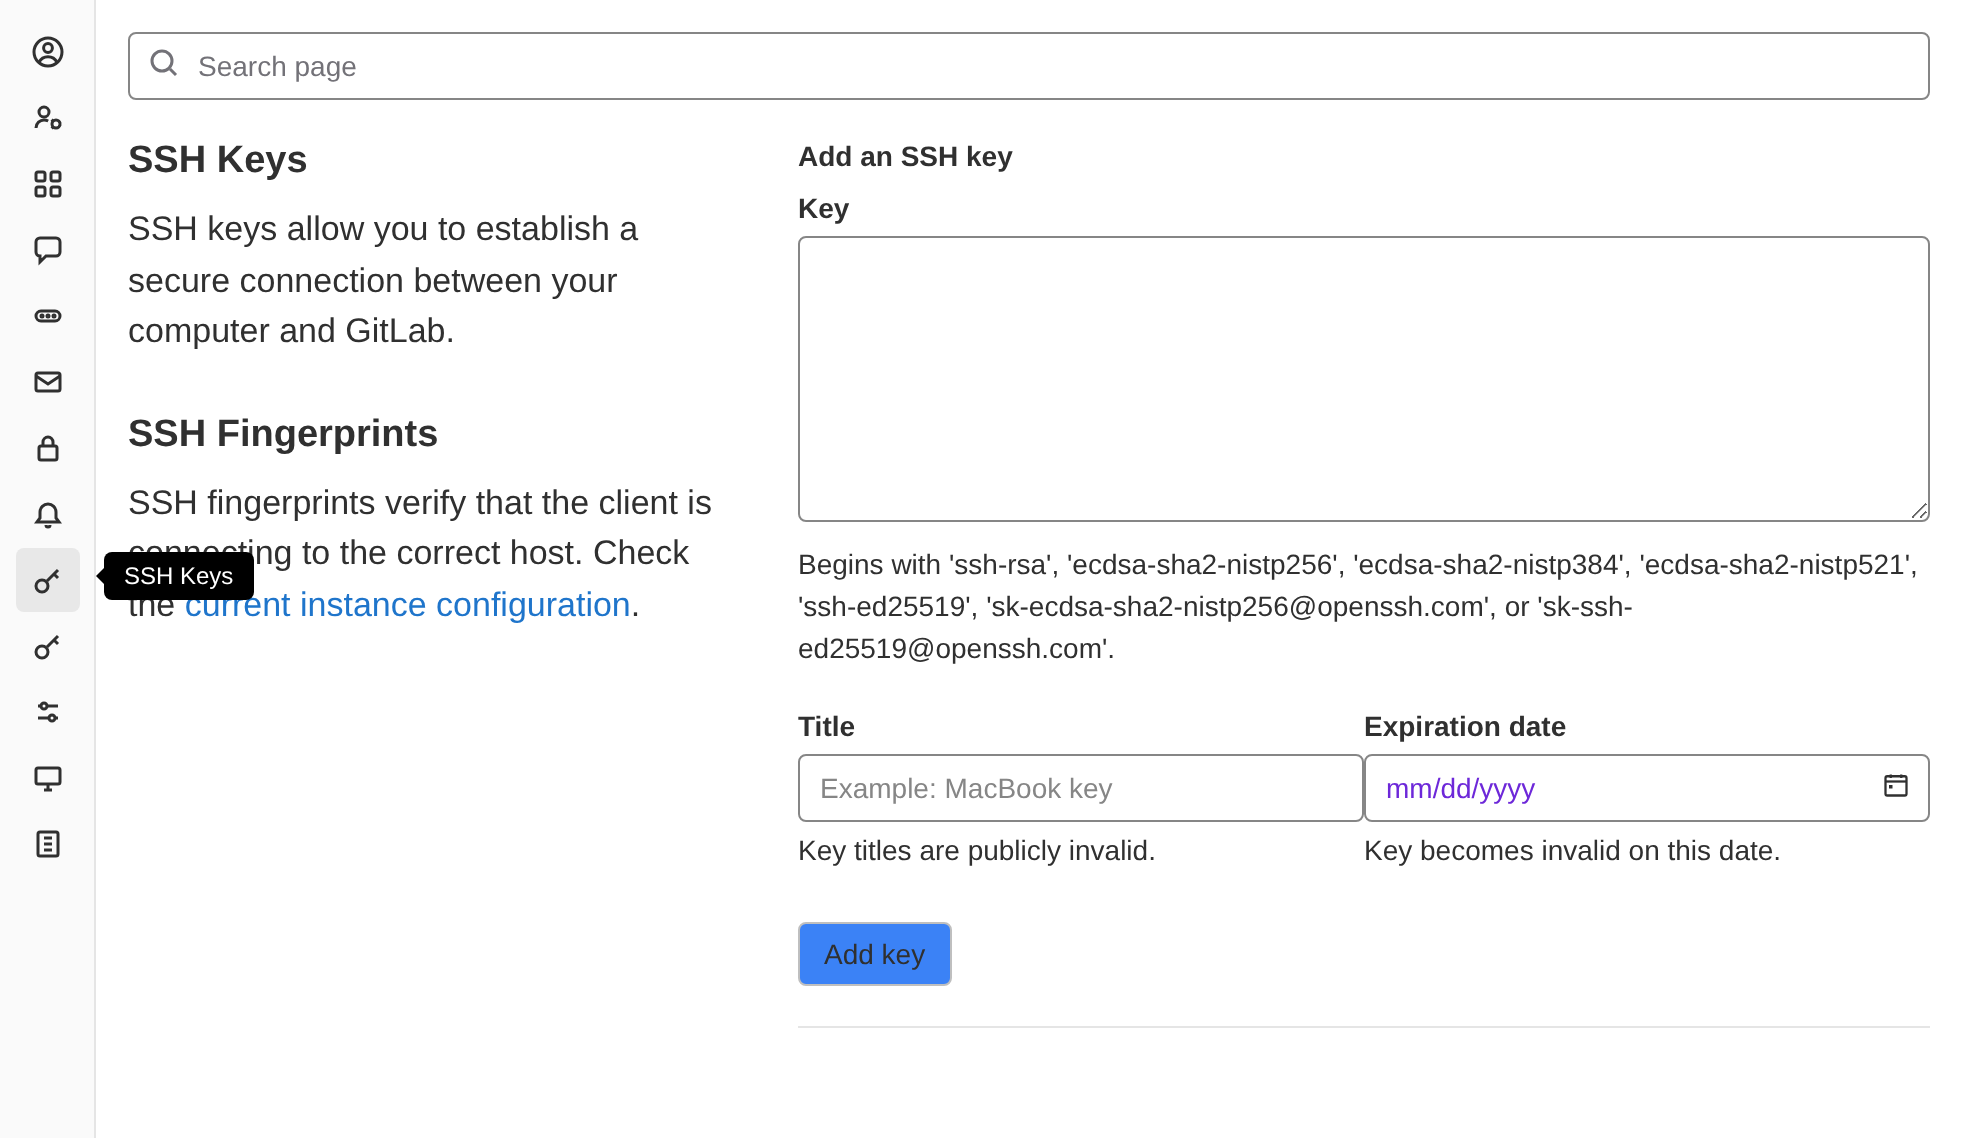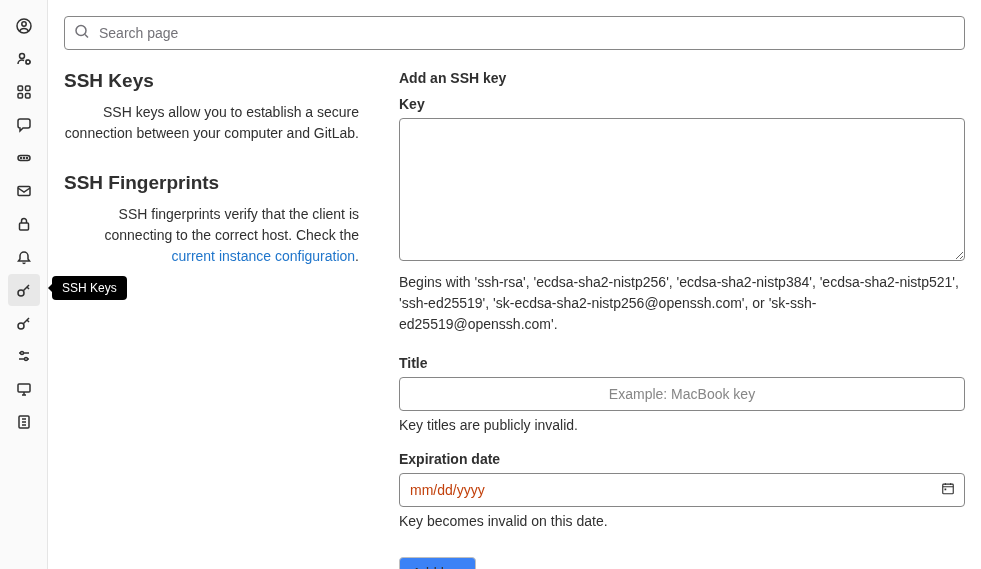--- a/index.html
+++ b/index.html
@@ -14,33 +14,33 @@
 .main { flex: 1; padding: 16px 16px 16px 16px; overflow-y: auto; }
 .search-wrap { position: relative; margin-bottom: 20px; }
 .search-input { width: 100%; padding: 7px 12px 7px 34px; border: 1px solid #868686; border-radius: 4px; font-size: 14px; height: 34px; }
 .search-input::placeholder { color: #737278; }
 .search-icon { position: absolute; left: 10px; top: 50%; transform: translateY(-50%); color: #737278; }
 .search-icon svg { width: 16px; height: 16px; }
 .content-row { display: flex; gap: 40px; }
 .left-col { width: 295px; }
 .right-col { flex: 1; }
 h2 { font-size: 19px; font-weight: 600; margin-bottom: 10px; color: #303030; }
-.desc { font-size: 14px; line-height: 1.5; color: #303030; margin-bottom: 28px; text-align: right; }
+.desc { font-size: 17px; line-height: 1.5; color: #303030; margin-bottom: 28px; }
 .link { color: #1f75cb; text-decoration: none; cursor: pointer; }
 .form-heading { font-weight: 600; font-size: 14px; margin-bottom: 10px; }
 .form-sub { font-size: 14px; margin-bottom: 18px; }
 .label { font-weight: 600; font-size: 14px; margin-bottom: 6px; display: block; }
 .textarea { width: 100%; height: 143px; border: 1px solid #868686; border-radius: 4px; padding: 8px; font-family: inherit; font-size: 14px; resize: vertical; margin-bottom: 8px; }
 .help { font-size: 14px; color: #303030; line-height: 1.5; margin-bottom: 20px; }
-.row2 { display: flex; gap: 18px; flex-direction: column; }
+.row2 { display: flex; gap: 0; }
 .col2 { flex: 1; }
-.text-input { width: 100%; padding: 7px 10px; border: 1px solid #868686; border-radius: 4px; font-size: 14px; height: 34px; text-align: center; }
+.text-input { width: 100%; padding: 7px 10px; border: 1px solid #868686; border-radius: 4px; font-size: 14px; height: 34px; }
 .text-input::placeholder { color: #868686; }
 .date-wrap { position: relative; }
-.date-input { width: 100%; padding: 7px 32px 7px 10px; border: 1px solid #868686; border-radius: 4px; font-size: 14px; height: 34px; color: #c2410c; }
+.date-input { width: 100%; padding: 7px 32px 7px 10px; border: 1px solid #868686; border-radius: 4px; font-size: 14px; height: 34px; color: #6d28d9; }
 .cal-icon { position: absolute; right: 10px; top: 50%; transform: translateY(-50%); }
 .cal-icon svg { width: 14px; height: 14px; }
 .small-help { font-size: 14px; color: #303030; margin-top: 6px; }
 .btn { display: inline-block; padding: 7px 12px; border: 1px solid #bfbfbf; background: #3b82f6; border-radius: 4px; font-size: 14px; cursor: pointer; margin-top: 28px; color: #303030; }
 .divider { border: none; border-top: 1px solid #e5e5e5; margin-top: 20px; }
 </style>
 </head>
 <body>
 
 <div class="layout">

